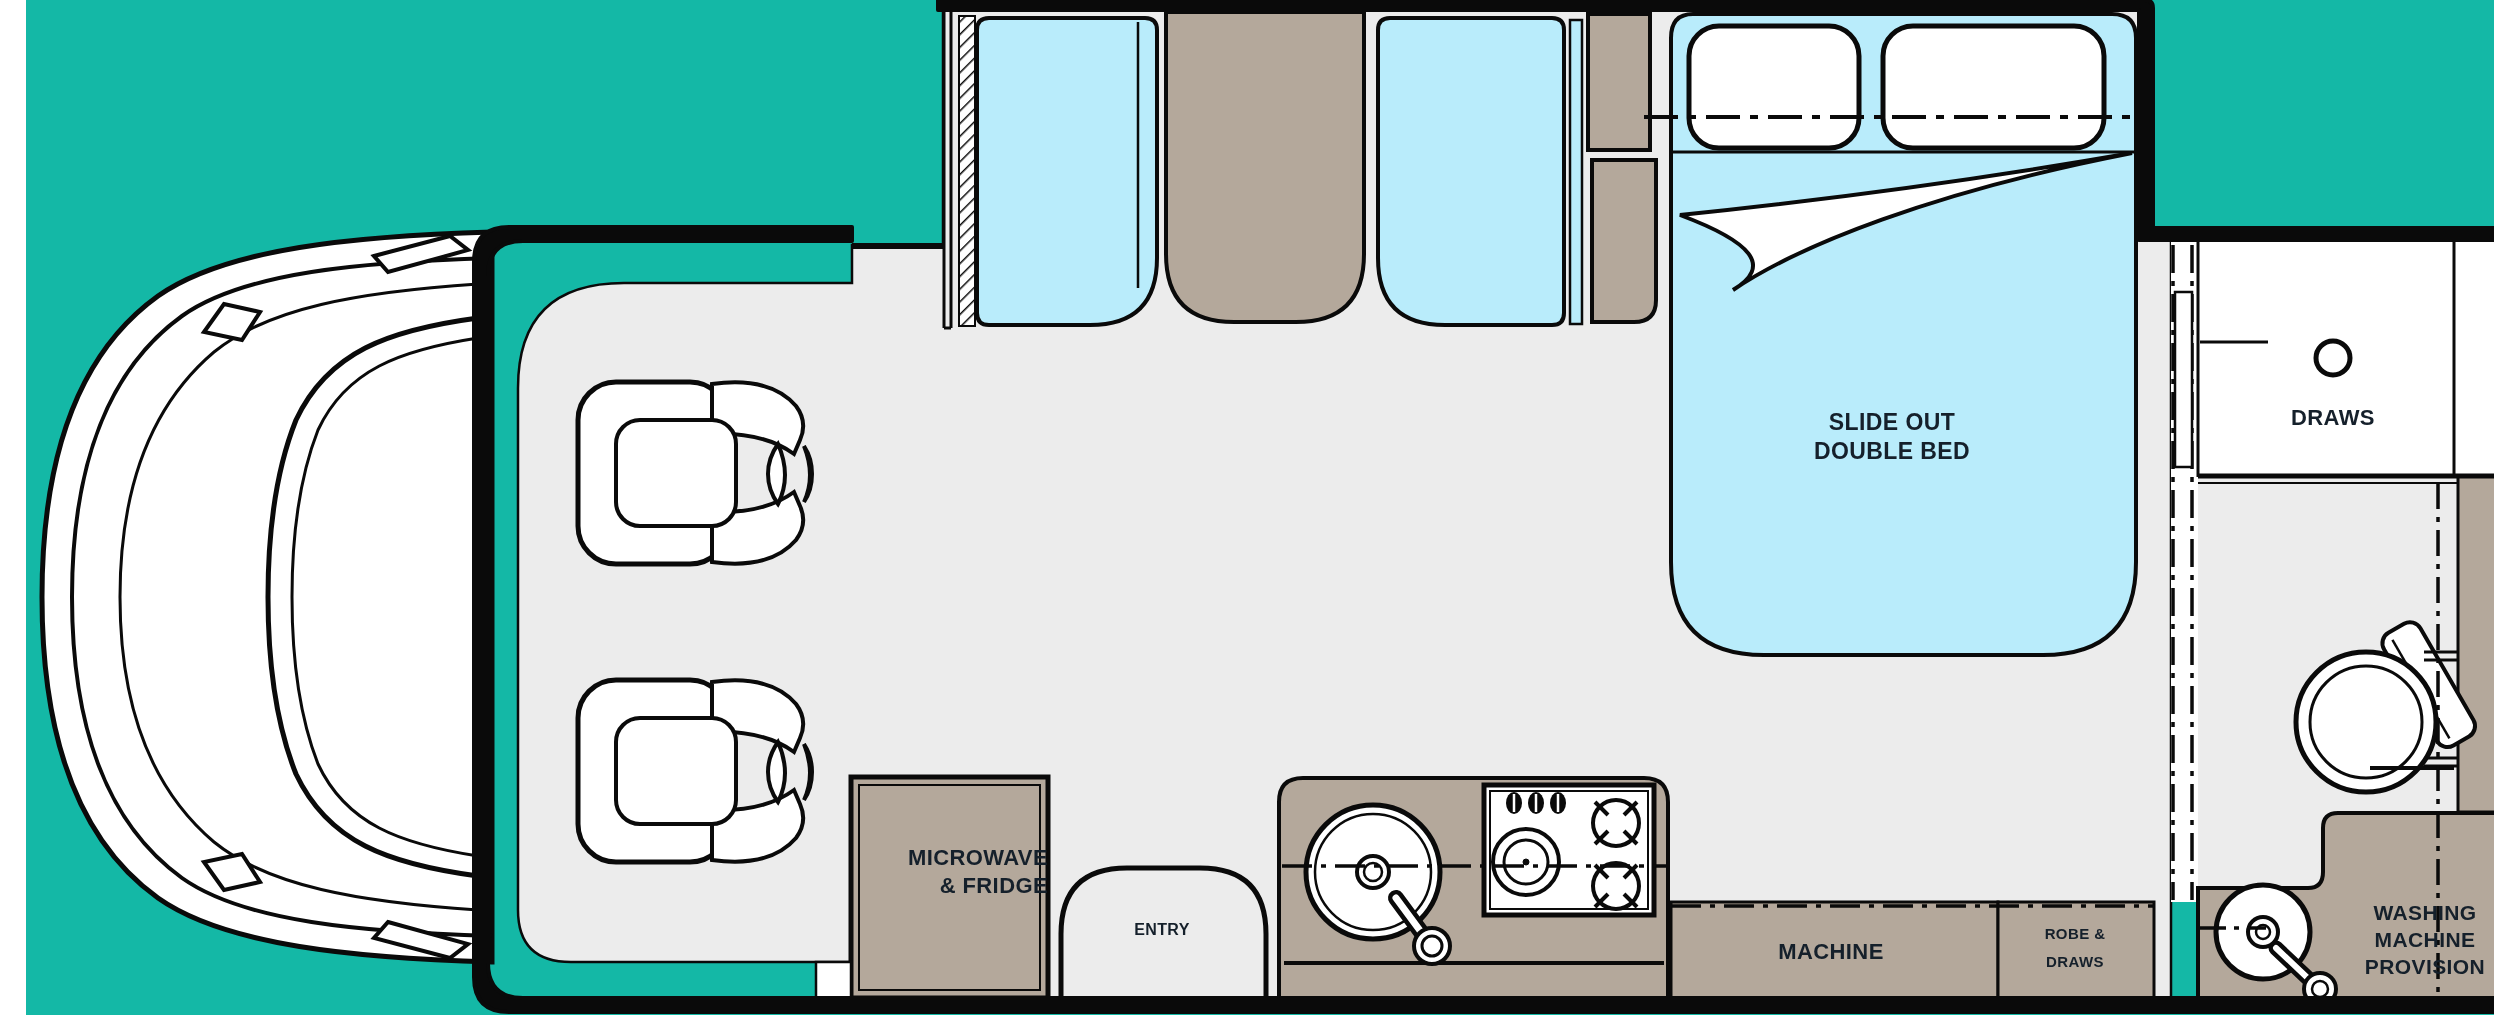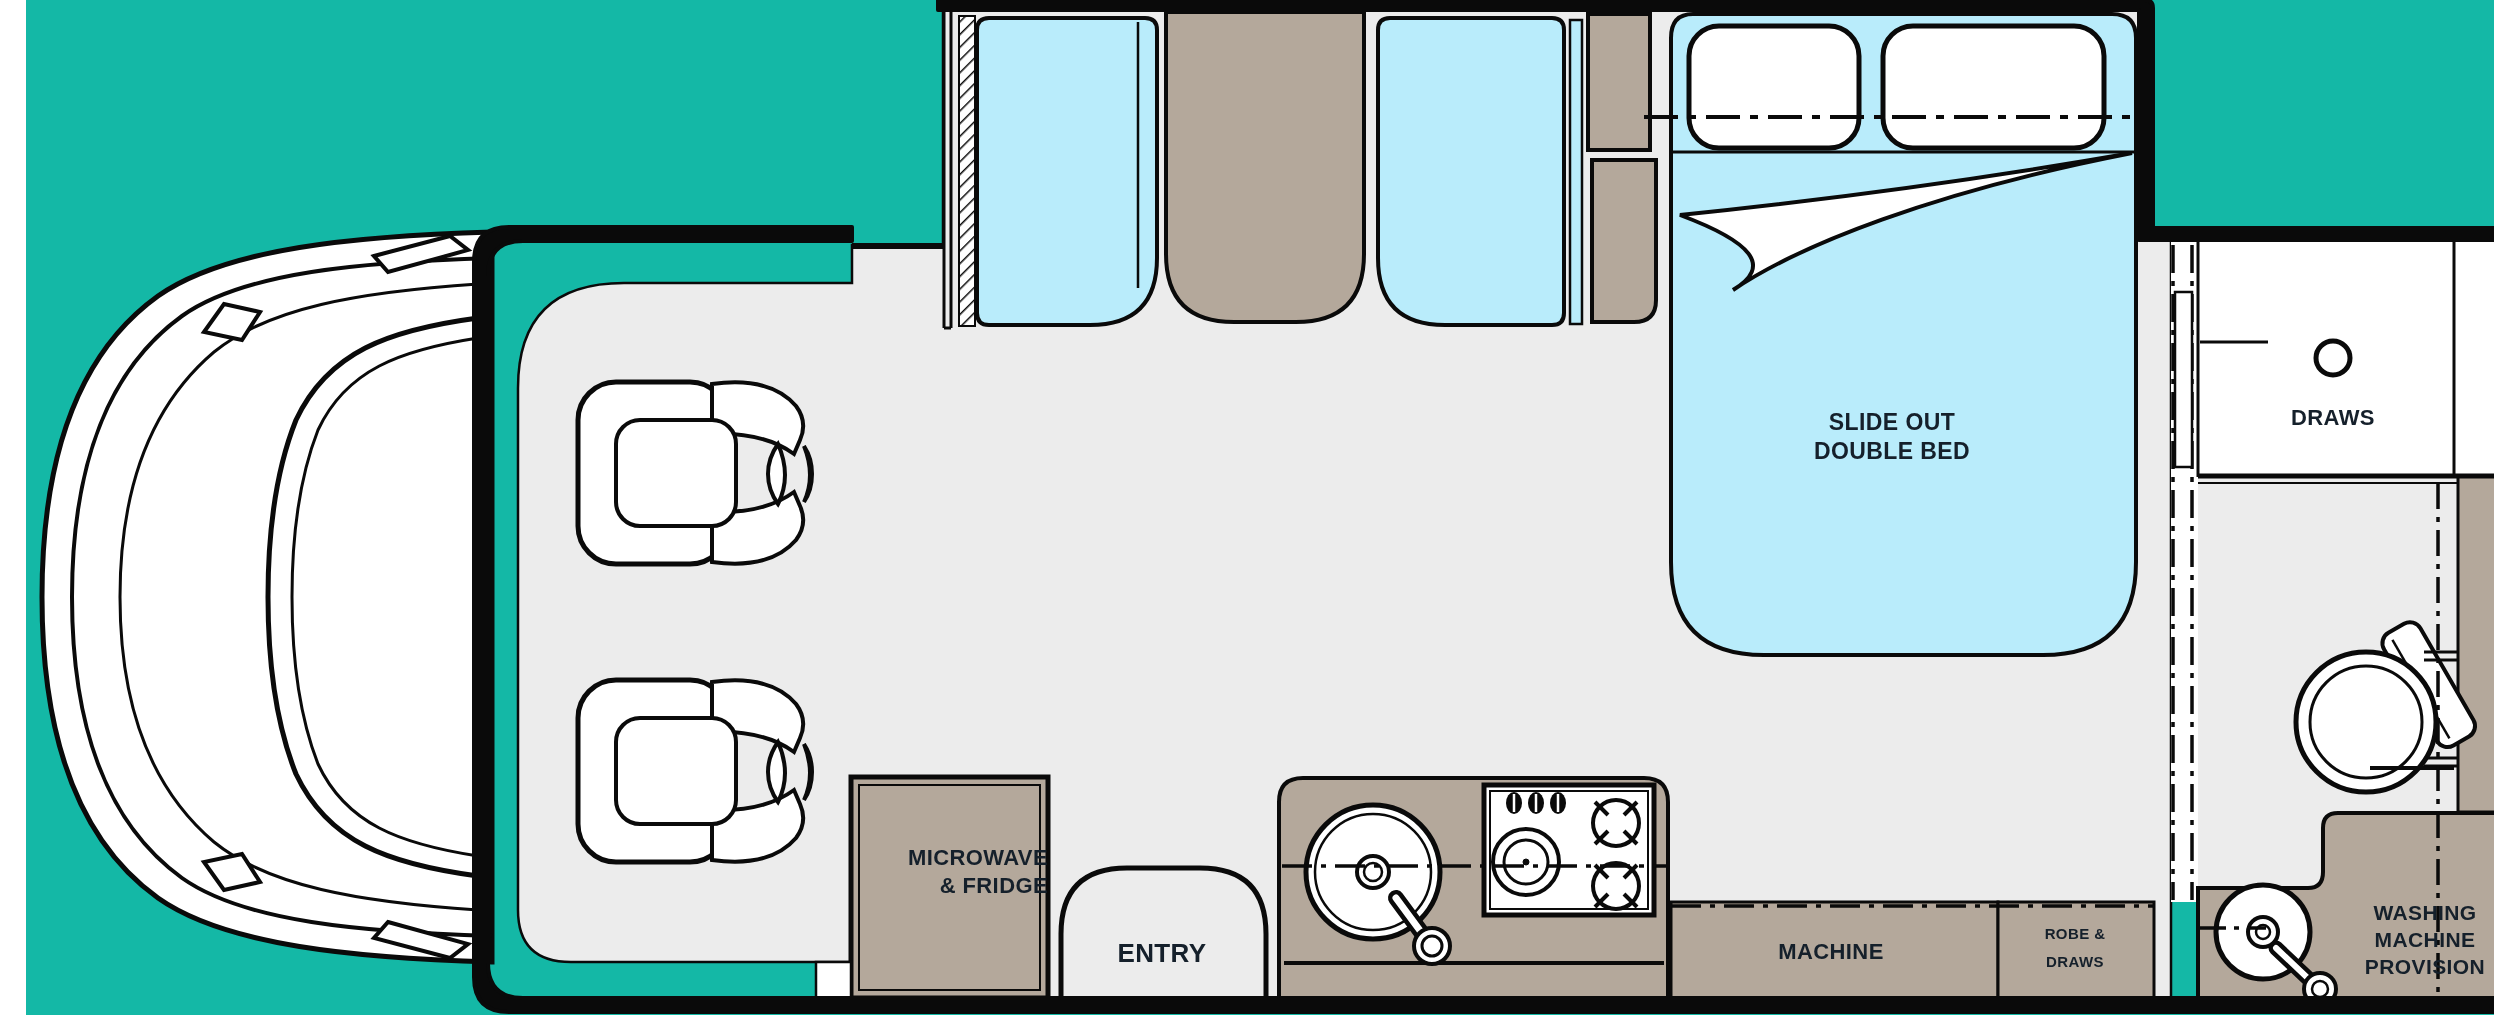--- a/index.html
+++ b/index.html
@@ -4,21 +4,21 @@
 <style>
   html,body{margin:0;padding:0;background:#ffffff;}
   .plan{position:relative;width:2494px;height:1015px;background:#14b8a6;overflow:hidden;
         font-family:"Liberation Sans",sans-serif;margin-left:26px;}
   .plan svg{position:absolute;left:0;top:0;}
   .label{position:absolute;font-weight:bold;color:#15202b;text-align:center;
          white-space:pre-line;letter-spacing:.4px;z-index:5;}
   .lbl-bed{left:1746px;top:408px;width:240px;font-size:23px;line-height:29px;}
   .lbl-shower{left:2217px;top:404px;width:180px;font-size:22px;line-height:27px;}
   .lbl-micro{left:822px;top:844px;width:200px;font-size:22px;line-height:28px;text-align:right;}
-  .lbl-entry{left:1058px;top:940px;width:156px;font-size:26px;line-height:27px;}
+  .lbl-entry{left:1058px;top:916px;width:156px;font-size:16px;line-height:27px;}
   .lbl-drawers{left:1700px;top:938px;width:210px;font-size:22px;line-height:27px;}
   .lbl-robe{left:1964px;top:920px;width:170px;font-size:15px;line-height:28px;}
   .lbl-wash{left:2294px;top:899px;width:210px;font-size:21px;line-height:27px;}
 </style>
 </head>
 <body>
 
 <div class="plan">
 
 <svg width="2494" height="1015" viewBox="0 0 2494 1015">

